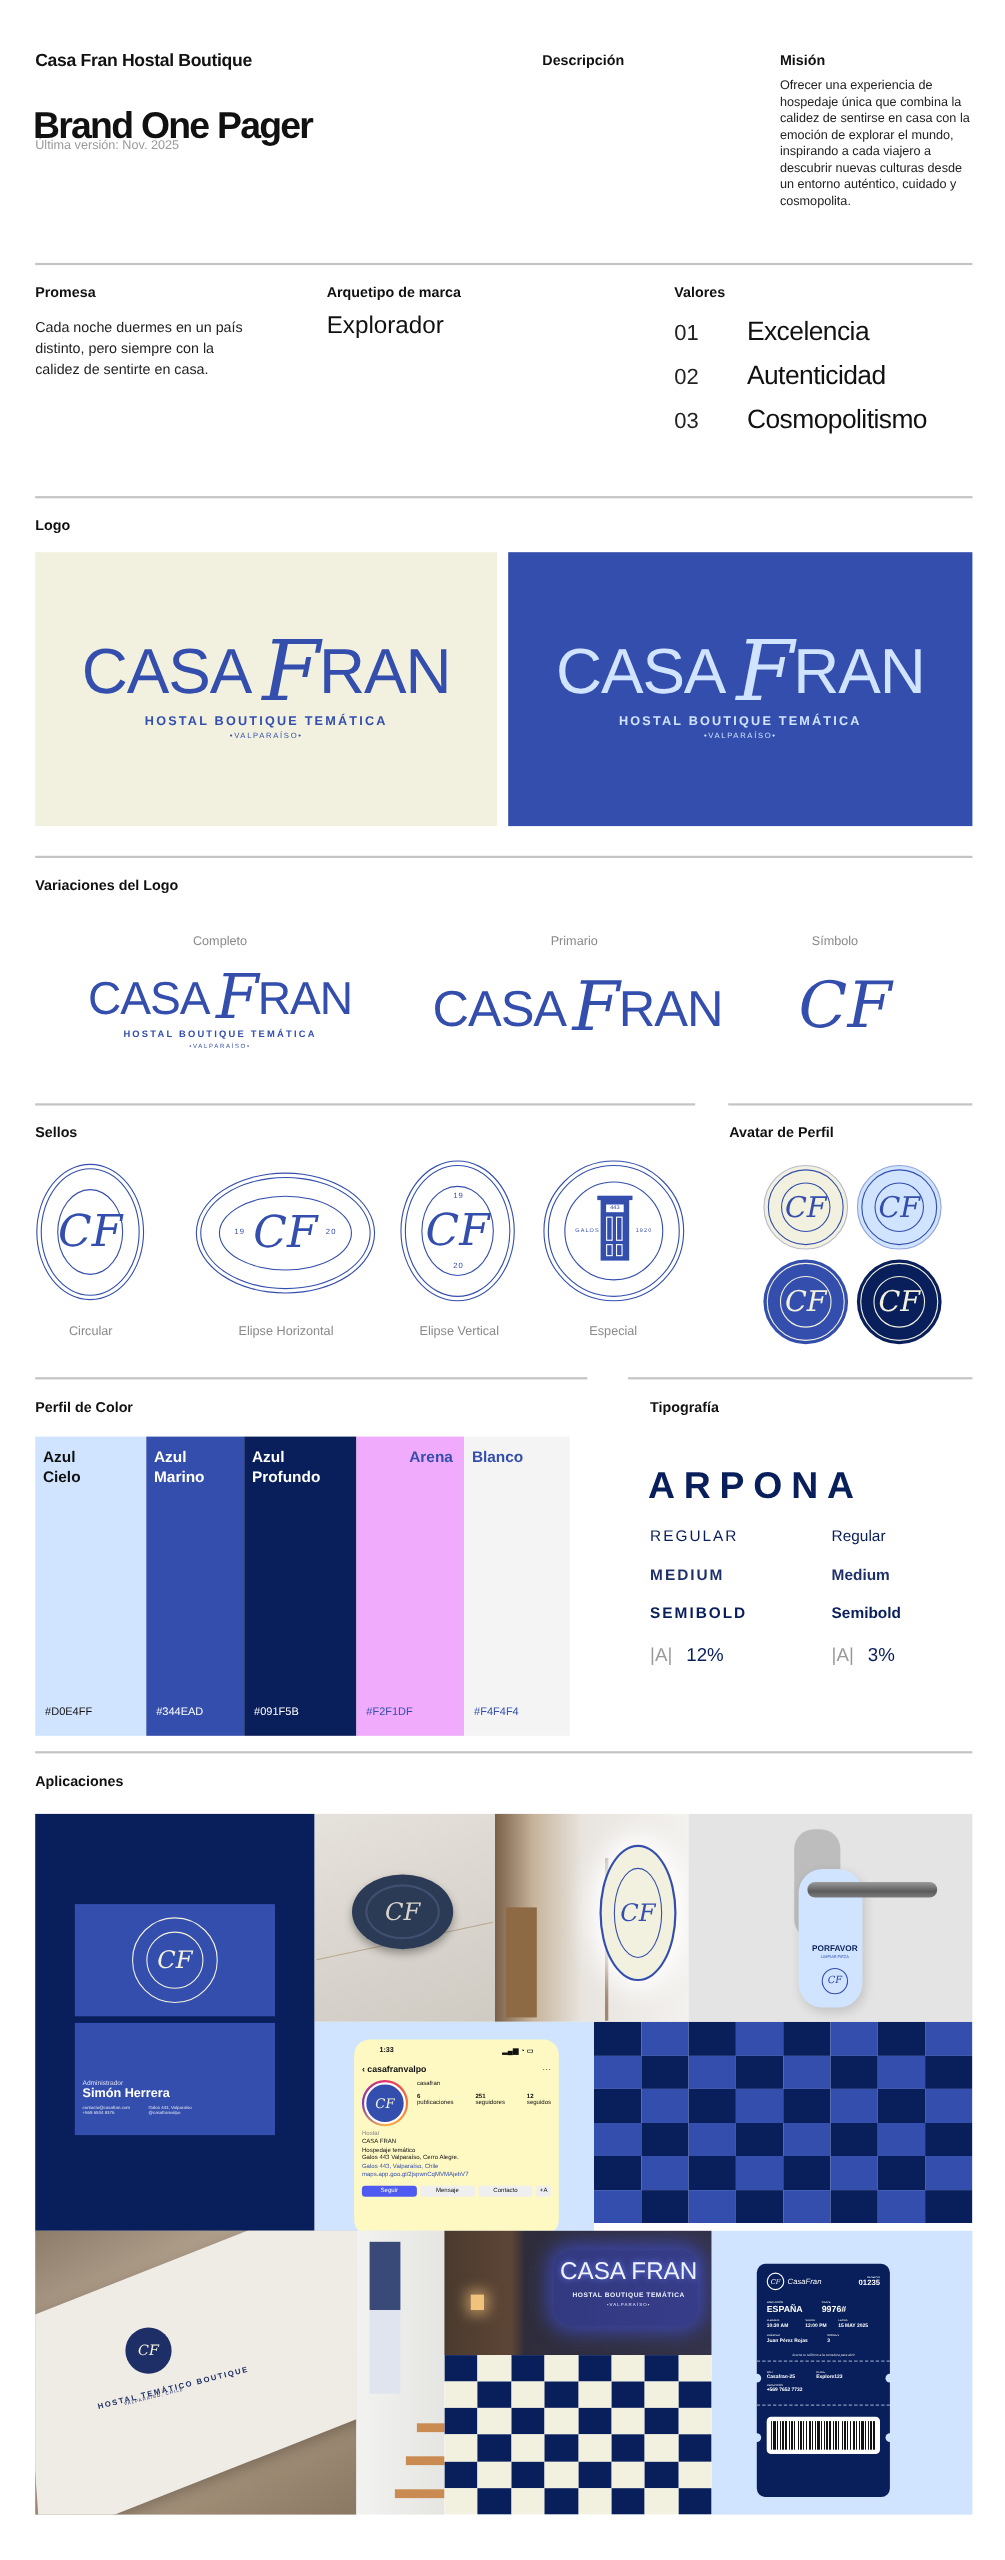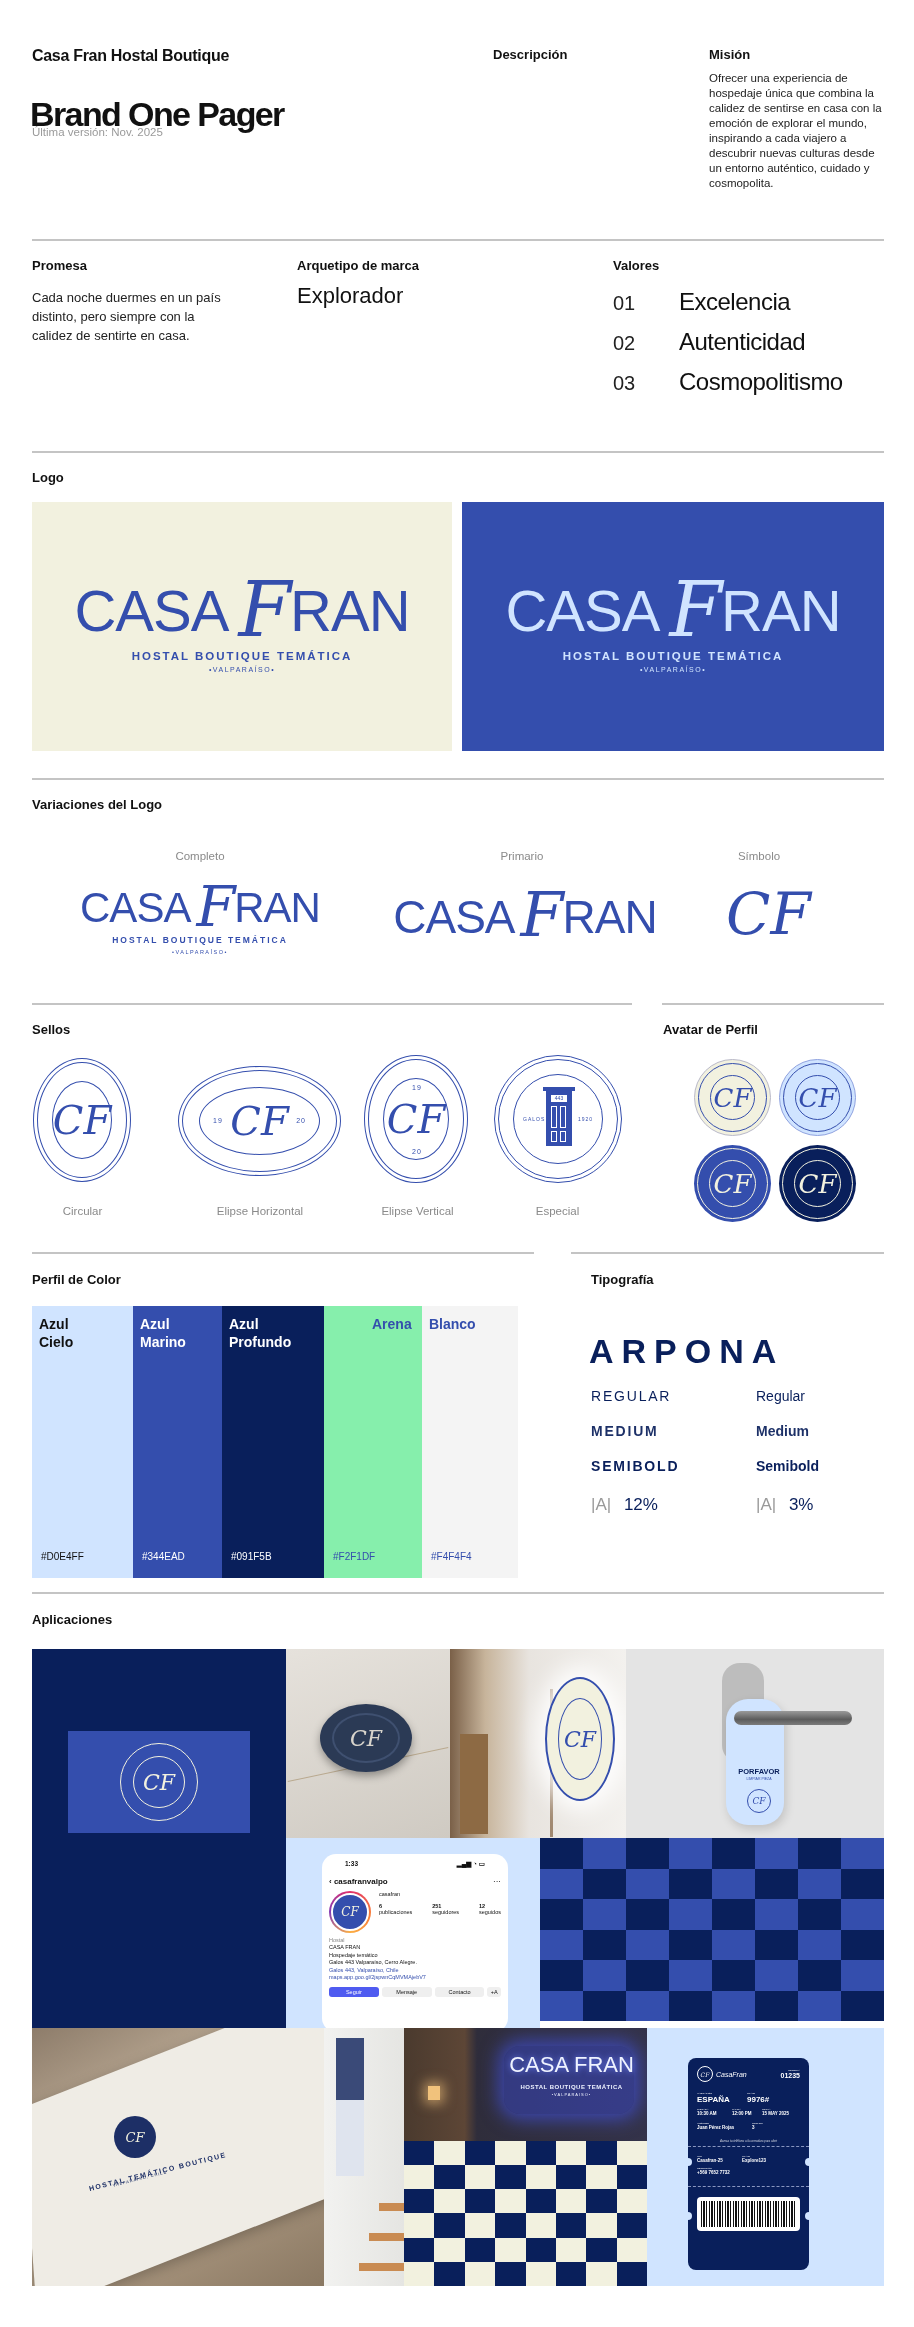--- a/index.html
+++ b/index.html
@@ -219,21 +219,21 @@
 <div class="swatch" style="left:133px; width:89px; background:#344EAD; color:#fff;">
   <div class="nm">Azul
 Marino</div>
   <div class="hex">#344EAD</div>
 </div>
 <div class="swatch" style="left:222px; width:102px; background:#091F5B; color:#fff;">
   <div class="nm">Azul
 Profundo</div>
   <div class="hex">#091F5B</div>
 </div>
-<div class="swatch" style="left:324px; width:98px; background:#86efac; color:#344EAD;padding-left:48px;">
+<div class="swatch" style="left:324px; width:98px; background:#f0abfc; color:#344EAD;padding-left:48px;">
   <div class="nm">Arena</div>
   <div class="hex" style="color:#344EAD;">#F2F1DF</div>
 </div>
 <div class="swatch" style="left:422px; width:96px; background:#F4F4F4; color:#344EAD;">
   <div class="nm">Blanco</div>
   <div class="hex" style="color:#344EAD;">#F4F4F4</div>
 </div>
 
 <div class="sec-title" style="left:591px; top:1272px;">Tipografía</div>
 <div class="abs arpona">ARPONA</div>
@@ -258,20 +258,34 @@
 
 <div class="sec-title" style="left:32px; top:1612px;">Aplicaciones</div>
 
 <div class="tile" style="left:32px; top:1649px; width:254px; height:379px; background:#091F5B;">
   <div class="abs" style="left:36px; top:82px; width:182px; height:102px; background:#344EAD; display:flex; align-items:center; justify-content:center;">
     <div style="width:78px; height:78px; border-radius:50%; border:1.5px solid #F2F1DF; display:flex; align-items:center; justify-content:center; position:relative;">
       <div style="position:absolute; inset:12px; border-radius:50%; border:1px solid #F2F1DF;"></div>
       <span style="font-family:'DejaVu Serif', serif; font-style:italic; color:#F2F1DF; font-size:22px;">CF</span>
     </div>
   </div>
+  <div class="abs" style="left:36px; top:190px; width:182px; height:102px; background:#344EAD; color:#fff; padding:52px 7px 0;">
+    <div style="font-size:6px; opacity:0.8;">Administrador</div>
+    <div style="font-size:11.5px; font-weight:bold;">Simón Herrera</div>
+    <div style="display:flex; font-size:4px; margin-top:4px; opacity:0.85;">
+      <div style="width:60px;">
+        <div>contacto@casafran.com</div>
+        <div>+569 6534 8376</div>
+      </div>
+      <div>
+        <div>Galos 443, Valparaíso</div>
+        <div>@casafranvalpo</div>
+      </div>
+    </div>
+  </div>
 </div>
 
 <div class="tile" style="left:286px; top:1649px; width:164px; height:189px; background:linear-gradient(160deg,#e6e2dc,#cfcac2);">
   <div class="abs" style="left:0; top:115px; width:164px; height:1px; background:#b9a98f; transform:rotate(-12deg);"></div>
   <div class="abs" style="left:34px; top:55px; width:92px; height:68px; border-radius:50%; background:#2b3a55; box-shadow:0 4px 8px rgba(0,0,0,0.35); display:flex; align-items:center; justify-content:center;">
     <div style="width:68px; height:50px; border-radius:50%; border:2px solid #3f5070; display:flex; align-items:center; justify-content:center;">
       <span style="font-family:'DejaVu Serif', serif; font-style:italic; color:#d8d4cc; font-size:22px;">CF</span>
     </div>
   </div>
 </div>
@@ -290,21 +304,21 @@
   <div class="abs" style="left:96px; top:14px; width:42px; height:100px; border-radius:18px; background:#bdbdbd;"></div>
   <div class="abs" style="left:100px; top:50px; width:58px; height:126px; border-radius:22px; background:#D0E4FF; box-shadow:2px 4px 10px rgba(0,0,0,0.15);">
     <div class="abs" style="left:8px; top:68px; width:50px; font-size:7.5px; font-weight:bold; color:#091F5B; text-align:center;">PORFAVOR</div>
     <div class="abs" style="left:8px; top:78px; width:50px; font-size:3.5px; color:#344EAD; text-align:center;">LIMPIAR PIEZA</div>
     <div class="abs" style="left:21px; top:90px; width:24px; height:24px; border-radius:50%; border:1px solid #344EAD; font-family:'DejaVu Serif', serif; font-style:italic; color:#344EAD; font-size:9px; display:flex; align-items:center; justify-content:center;">CF</div>
   </div>
   <div class="abs" style="left:108px; top:62px; width:118px; height:14px; border-radius:7px; background:linear-gradient(180deg,#9a9a9a,#5c5c5c 60%,#7b7b7b);"></div>
 </div>
 
 <div class="tile" style="left:286px; top:1838px; width:254px; height:190px; background:#D0E4FF;">
-  <div class="abs" style="left:36px; top:16px; width:186px; height:178px; border-radius:14px; background:#ffffff; padding:6px 7px; font-size:5.5px; color:#111;">
+  <div class="abs" style="left:36px; top:16px; width:186px; height:178px; border-radius:14px; background:#fef9c3; padding:6px 7px; font-size:5.5px; color:#111;">
     <div style="display:flex; justify-content:space-between; padding:0 16px; font-size:6.5px; font-weight:bold;">
       <span>1:33</span>
       <span>▂▄▆ ◔ ▭</span>
     </div>
     <div style="display:flex; justify-content:space-between; margin-top:9px; font-size:8px; font-weight:bold;">
       <span><span>‹ </span><span>casafranvalpo</span></span>
       <span style="font-weight:normal;">···</span>
     </div>
     <div style="display:flex; margin-top:5px;">
       <div style="width:42px; height:42px; border-radius:50%; background:conic-gradient(#e1306c,#f77737,#fcaf45,#833ab4,#e1306c); padding:2px;">

